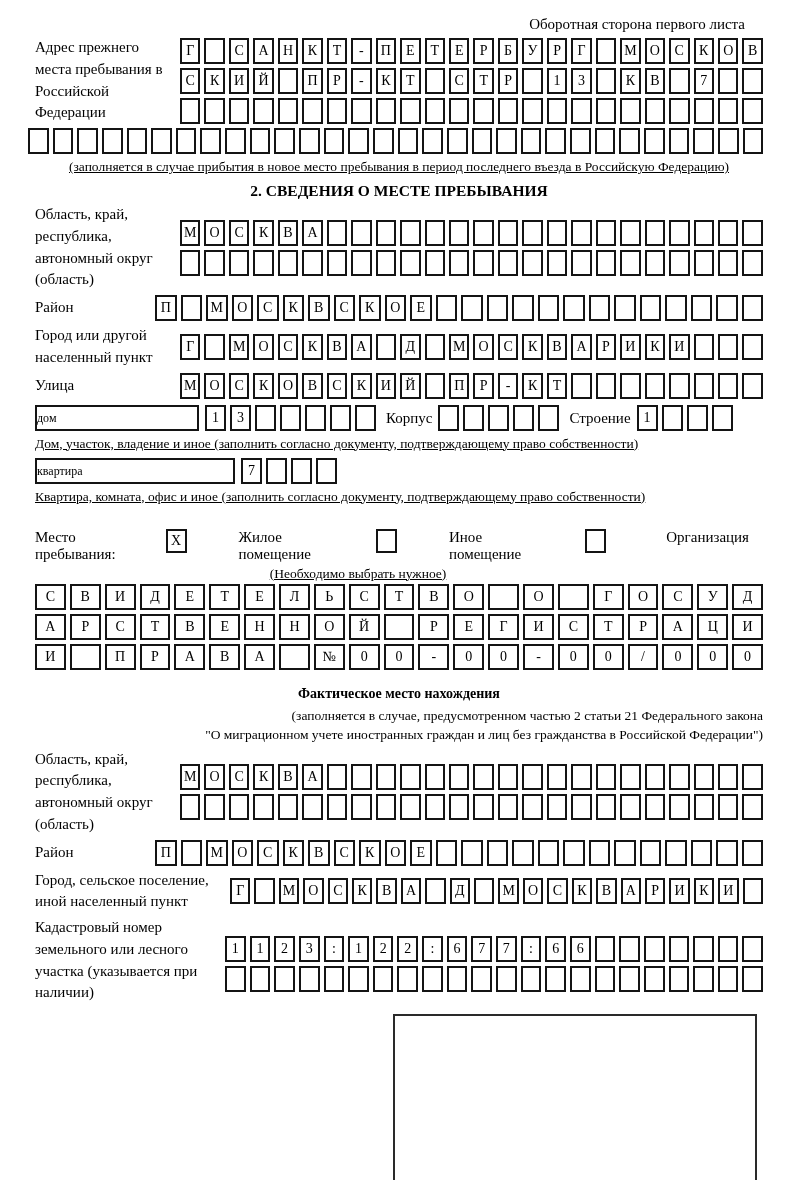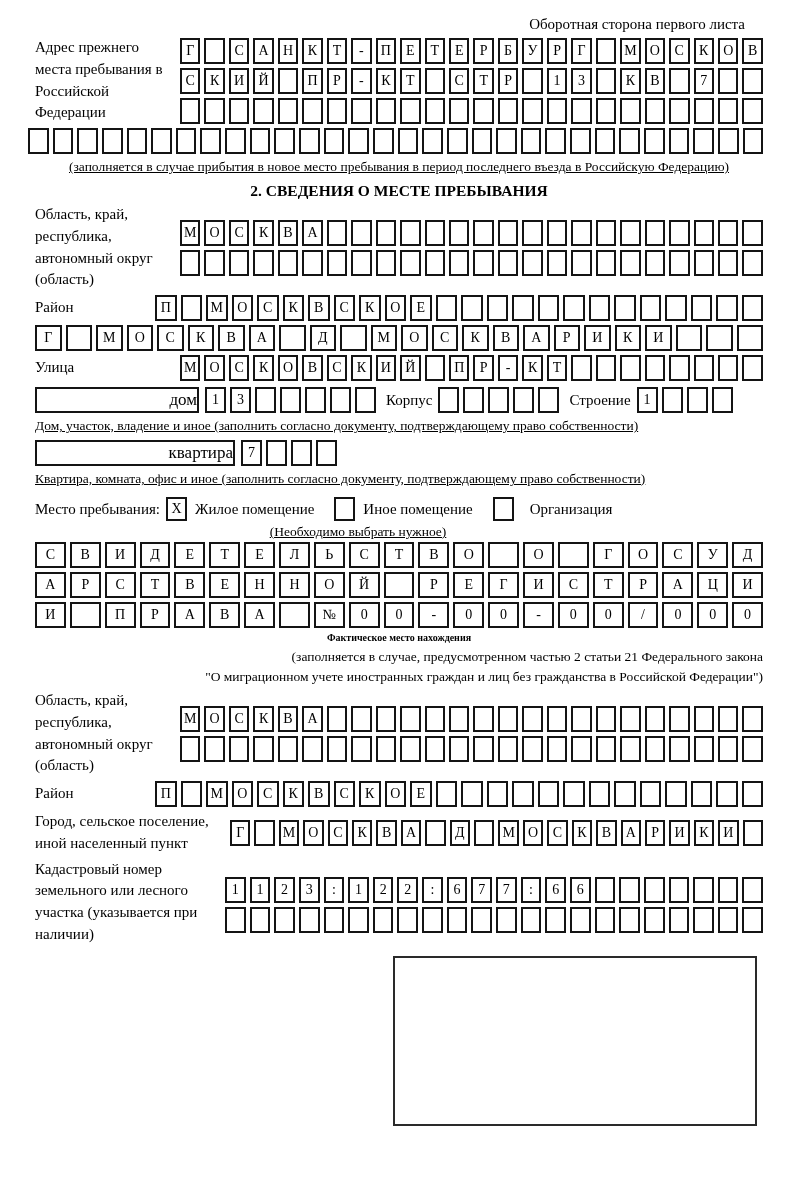--- a/index.html
+++ b/index.html
@@ -17,29 +17,29 @@
   .cells{display:flex;gap:4px;flex:1;}
   .stack .cells{flex:none;}
   .cell{flex:1;height:22px;line-height:22px;border:2px solid #141414;text-align:center;font-size:14px;overflow:hidden;}
   .fullrow{margin:4px 0 0 -7px;}
   .caption{font-size:13.5px;margin-top:5px;text-decoration:underline;}
   .center{text-align:center;}
   .sec-title{font-weight:bold;font-size:15.5px;text-align:center;margin-top:7px;}
   .inline-row{display:flex;align-items:flex-start;margin-top:6px;}
   .cells.fix{flex:none;gap:4px;}
   .fix .cell{flex:none;width:17px;}
-  .bigbox{flex:none;border:2px solid #141414;height:22px;line-height:22px;text-align:right;font-size:17px;}
+  .bigbox{flex:none;border:2px solid #141414;height:22px;line-height:22px;text-align:left;font-size:12px;}
   .bb-dom{width:160px;margin-right:6px;}
   .bb-kv{width:196px;margin-right:6px;}
   .ilabel{font-size:15px;line-height:26px;margin:0 6px 0 10px;}
-  .place-row{display:flex;align-items:center;margin-top:10px;font-size:15px;}
+  .place-row{display:flex;align-items:flex-start;margin-top:24px;font-size:15px;gap:44px;}
   .cb{display:inline-block;flex:none;width:17px;height:20px;line-height:20px;border:2px solid #141414;text-align:center;font-size:14px;margin:0 8px 0 6px;}
   .opt{margin-right:14px;}
   .note{font-size:13.5px;margin:3px 0 0 178px;width:290px;text-align:center;text-decoration:underline;}
-  .fact-title{font-weight:bold;font-size:10px;text-align:center;margin-top:4px;}
+  .fact-title{font-weight:bold;font-size:14px;text-align:center;margin-top:16px;}
   .fact-cap{font-size:13.5px;text-align:right;margin-top:4px;line-height:1.45;}
   .stamp-box{margin:10px 0 0 358px;width:364px;height:170px;border:2px solid #2a2a2a;box-sizing:border-box;}
   .mt2{margin-top:2px;}
 </style>
 </head>
 <body>
 
 <div class="page">
 
   <div class="hdr">Оборотная сторона первого листа</div>
@@ -245,20 +245,21 @@
         <span class="cell"></span>
         <span class="cell"></span>
         <span class="cell"></span>
         <span class="cell"></span>
         <span class="cell"></span>
         <span class="cell"></span>
       </div>
   </div>
 
   <div class="field">
+    <div class="flabel w145">Город или другой населенный пункт</div>
     <div class="cells">
         <span class="cell">Г</span>
         <span class="cell"></span>
         <span class="cell">М</span>
         <span class="cell">О</span>
         <span class="cell">С</span>
         <span class="cell">К</span>
         <span class="cell">В</span>
         <span class="cell">А</span>
         <span class="cell"></span>

